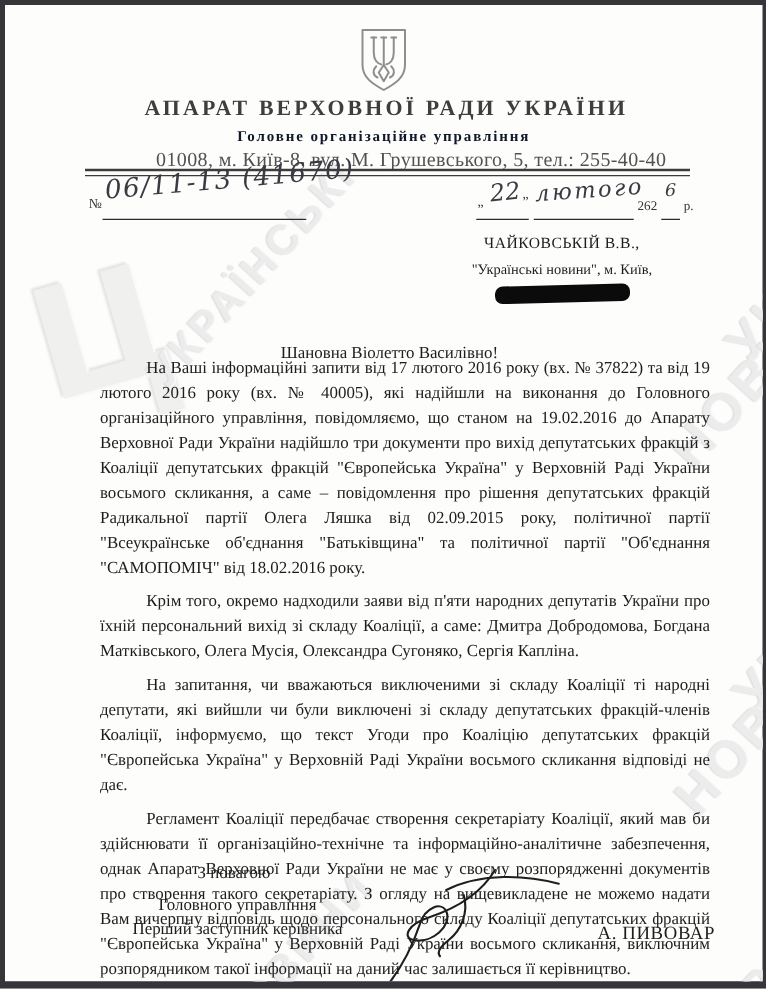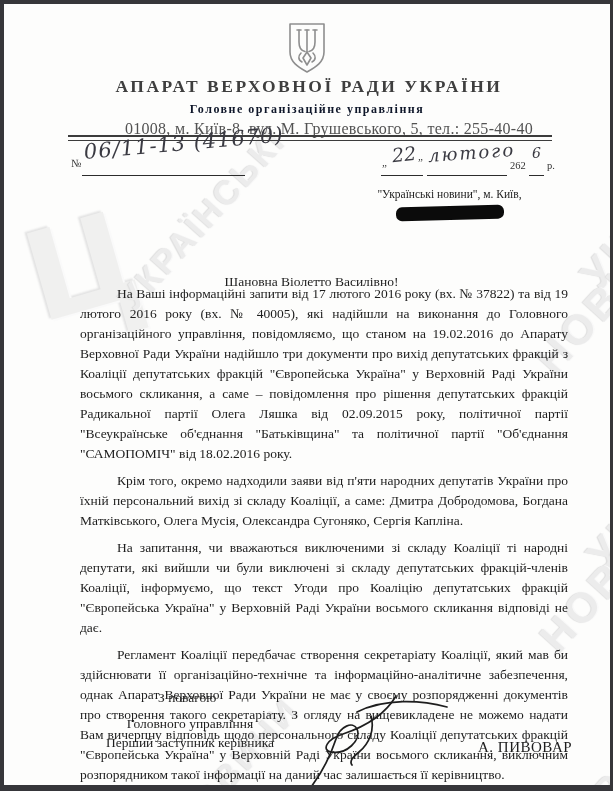--- a/index.html
+++ b/index.html
@@ -110,20 +110,21 @@
     <span class="q" style="left:414px; top:152px;">”</span>
     <div class="uline" style="left:377px; top:171px; width:42px;"></div>
     <span class="month-value hand">лютого</span>
     <div class="uline" style="left:423px; top:171px; width:80px;"></div>
     <span class="year-printed">262</span>
     <span class="year-hand hand">6</span>
     <div class="uline" style="left:525px; top:171px; width:15px;"></div>
     <span class="year-suffix">р.</span>
 
     <div class="recipient">
+      <div class="name">ЧАЙКОВСЬКІЙ В.В.,</div>
       <div class="line">"Українські новини", м. Київ,</div>
       <span class="redact redact2"></span>
     </div>
 
     <div class="salutation">Шановна Віолетто Василівно!</div>
 
     <div class="body-text">
       <p>На Ваші інформаційні запити від 17 лютого 2016 року (вх. № 37822) та від 19 лютого 2016 року (вх. № 40005), які надійшли на виконання до Головного організаційного управління, повідомляємо, що станом на 19.02.2016 до Апарату Верховної Ради України надійшло три документи про вихід депутатських фракцій з Коаліції депутатських фракцій "Європейська Україна" у Верховній Раді України восьмого скликання, а саме – повідомлення про рішення депутатських фракцій Радикальної партії Олега Ляшка від 02.09.2015 року, політичної партії "Всеукраїнське об'єднання "Батьківщина" та політичної партії "Об'єднання "САМОПОМІЧ" від 18.02.2016 року.</p>
       <p>Крім того, окремо надходили заяви від п'яти народних депутатів України про їхній персональний вихід зі складу Коаліції, а саме: Дмитра Добродомова, Богдана Матківського, Олега Мусія, Олександра Сугоняко, Сергія Капліна.</p>
       <p>На запитання, чи вважаються виключеними зі складу Коаліції ті народні депутати, які вийшли чи були виключені зі складу депутатських фракцій-членів Коаліції, інформуємо, що текст Угоди про Коаліцію депутатських фракцій "Європейська Україна" у Верховній Раді України восьмого скликання відповіді не дає.</p>

